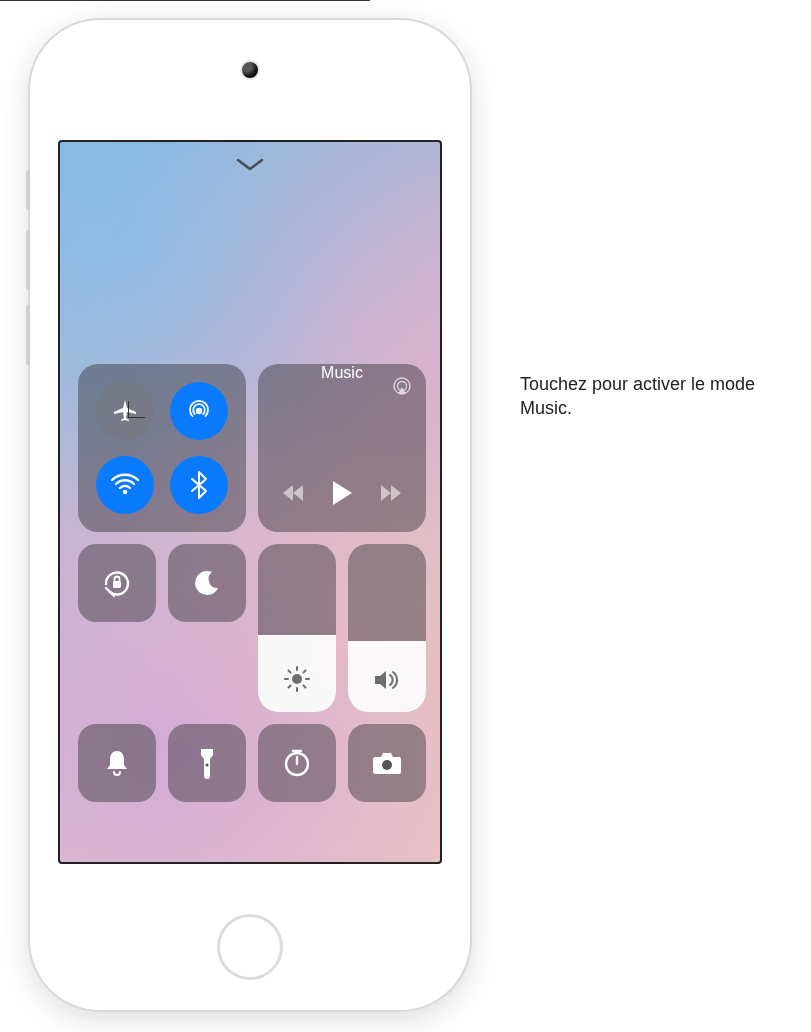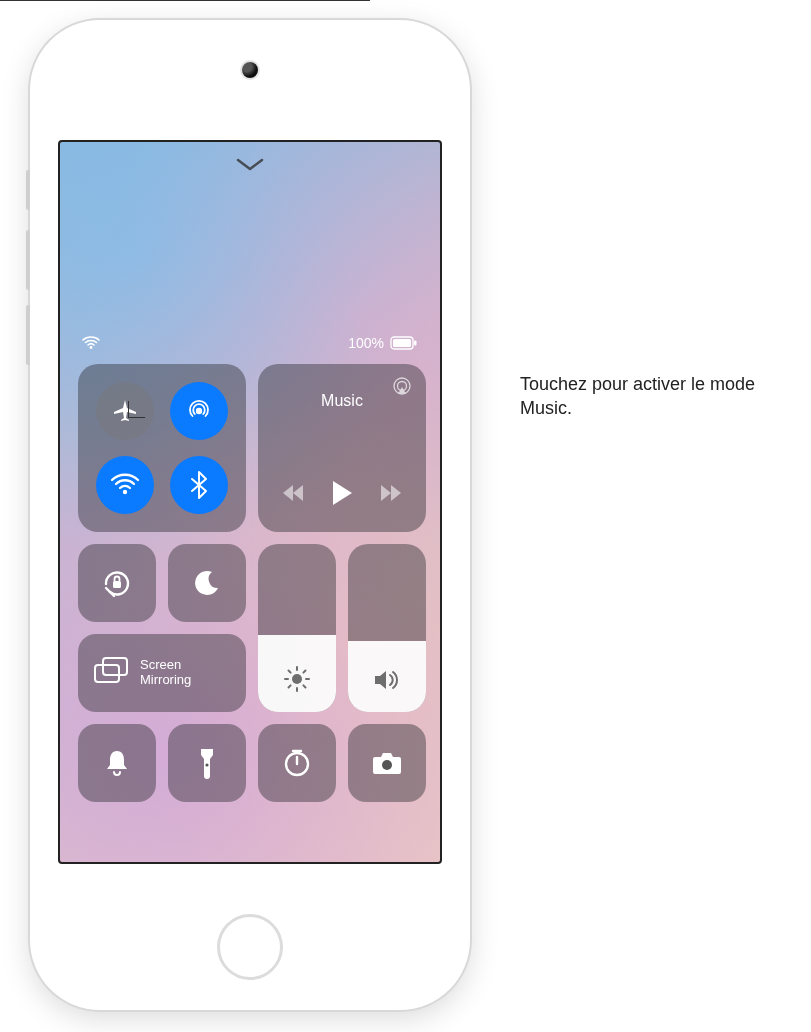--- a/index.html
+++ b/index.html
@@ -119,21 +119,21 @@
   }
   .circle.on { background: #0a7aff; }
   .music {
     width: 168px; height: 168px;
     color: #fff;
     position: relative;
     display: flex;
     flex-direction: column;
     align-items: center;
   }
-  .music .title { margin-top: 28px; font-size: 16px; }
+  .music .title { font-size: 16px; }
   .music .controls {
     margin-top: auto;
     margin-bottom: 22px;
     width: 100%;
     display: flex;
     justify-content: space-around;
     align-items: center;
     padding: 0 12px;
   }
   .music .ap-icon { position:absolute; top:12px; right:14px; opacity:.7;}
@@ -205,36 +205,20 @@
   <div class="side-btn b3"></div>
   <div class="camera"></div>
 
   <div class="screen">
     <div class="chevron">
       <svg width="28" height="14" viewBox="0 0 28 14">
           <path d="M2 2 L14 11 L26 2" fill="none" stroke="currentColor" stroke-width="2.5" stroke-linecap="round" stroke-linejoin="round"></path>
         </svg>
     </div>
 
-    <div class="status">
-      <span>
-        <svg width="18" height="14" viewBox="0 0 18 14">
-            <path d="M1 4 C5 0 13 0 17 4 M3.5 6.5 C6.5 3.8 11.5 3.8 14.5 6.5 M6 9 C7.8 7.4 10.2 7.4 12 9" fill="none" stroke="#fff" stroke-width="1.6" stroke-linecap="round"></path>
-            <circle cx="9" cy="11.5" r="1.4" fill="#fff"></circle>
-          </svg>
-      </span>
-      <span class="batt-wrap">
-        <span>100%</span>
-        <svg width="28" height="14" viewBox="0 0 28 14">
-          <rect x="1" y="1" width="22" height="12" rx="3" fill="none" stroke="#fff" stroke-width="1.3"></rect>
-          <rect x="3" y="3" width="18" height="8" rx="1.5" fill="#fff"></rect>
-          <rect x="24" y="4.5" width="2.5" height="5" rx="1" fill="#fff"></rect>
-        </svg>
-      </span>
-    </div>
 
     <div class="grid">
       <div class="row">
 
         <div class="platter conn">
           <div class="circle">
             <svg width="28" height="28" viewBox="0 0 28 28">
                 <path d="M14 3 L16 11 L25 15 L25 17 L16 15 L15 21 L18 23 L18 24 L14 23 L10 24 L10 23 L13 21 L12 15 L3 17 L3 15 L12 11 Z" fill="#fff"></path>
               </svg>
           </div>
@@ -295,32 +279,20 @@
                 <path d="M6 18 A11 11 0 1 1 10 26" fill="none" stroke="#fff" stroke-width="2.4" stroke-linecap="round"></path>
                 <path d="M10 26 L6 22 M10 26 L14 30" fill="none" stroke="#fff" stroke-width="2.4" stroke-linecap="round"></path>
                 <rect x="13" y="15" width="8" height="7" rx="1.5" fill="#fff"></rect>
                 <path d="M14.5 15 v-2 a2.5 2.5 0 0 1 5 0 v2" fill="none" stroke="#fff" stroke-width="1.8"></path>
               </svg>
             </div>
             <div class="sq">
               <svg width="30" height="30" viewBox="0 0 30 30">
                   <path d="M20 4 A12 12 0 1 0 26 20 A9 9 0 0 1 20 4 Z" fill="#fff"></path>
                 </svg>
-            </div>
-          </div>
-          <div class="mirror">
-            <span>
-              <svg width="34" height="28" viewBox="0 0 34 28">
-                <rect x="9" y="1" width="24" height="17" rx="3" fill="none" stroke="#fff" stroke-width="2"></rect>
-                <rect x="1" y="8" width="24" height="17" rx="3" fill="none" stroke="#fff" stroke-width="2"></rect>
-              </svg>
-            </span>
-            <div class="txt">
-              <div>Screen</div>
-              <div>Mirroring</div>
             </div>
           </div>
         </div>
         <div class="col-right">
           <div class="slider">
             <div class="fill bright"></div>
             <span class="ic">
               <svg width="26" height="26" viewBox="0 0 26 26">
                   <circle cx="13" cy="13" r="5" fill="#6e6e6e"></circle>
                   <g stroke="#6e6e6e" stroke-width="2" stroke-linecap="round">

